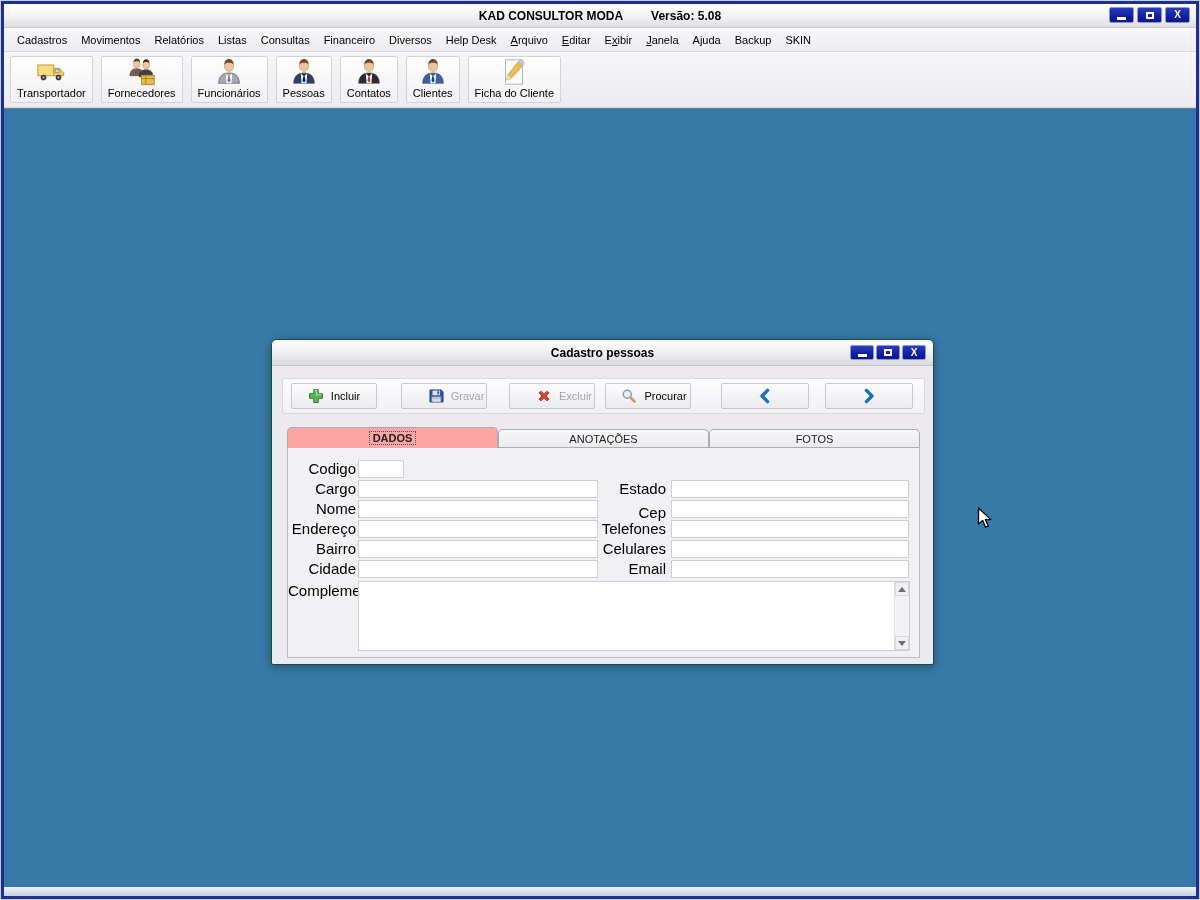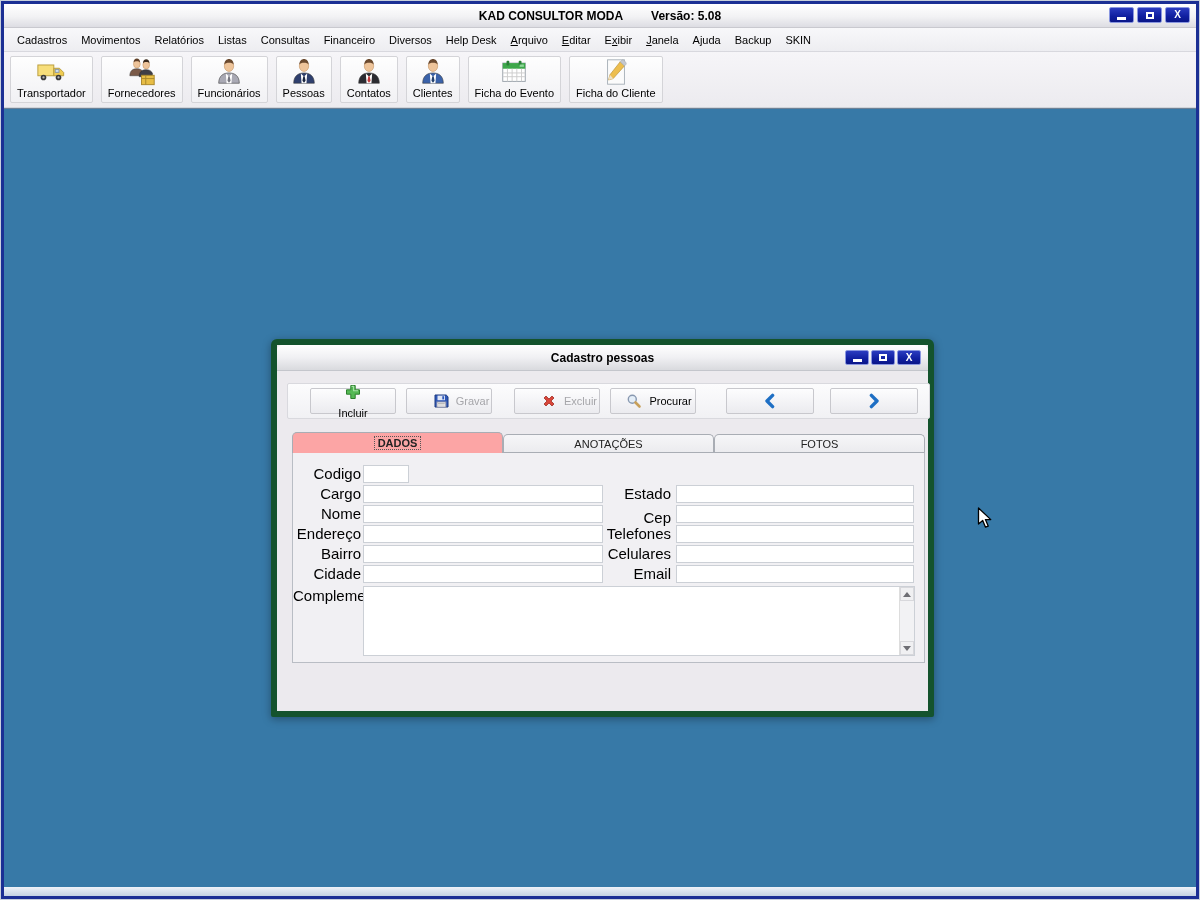--- a/index.html
+++ b/index.html
@@ -38,22 +38,22 @@
               padding:2px 6px 2px; cursor:default; }
   .tool-icon { width:30px; height:30px; display:block; }
   .tool-icon svg { width:30px; height:30px; display:block; }
   .tool-label { font-size:11px; color:#000; white-space:nowrap; line-height:13px; }
 
   
   .mdi { flex:1; background:#3779a7; border-top:1px solid #6d8196; position:relative; }
   .status-strip { height:9px; background:linear-gradient(180deg,#eef2f8,#c4d2e2); }
 
   
-  .dialog { position:absolute; left:267px; top:230px; width:663px; height:378px;
-            background:#eceaee; border:6px solid #14532d; border-radius:6px 6px 2px 2px;
+  .dialog { position:absolute; left:267px; top:230px; width:663px; height:326px;
+            background:#eceaee; border:1px solid #14532d; border-radius:6px 6px 2px 2px;
             box-shadow:0 2px 8px rgba(0,0,0,.35); }
   .dlg-titlebar { height:26px; border-radius:5px 5px 0 0;
                   background:linear-gradient(180deg,#ffffff 0%,#f0f0f3 50%,#d9dade 100%);
                   border-bottom:1px solid #c4c6cc; position:relative; display:flex; align-items:center; }
   .dlg-title { position:absolute; left:0; right:0; text-align:center; font-size:12px;
                font-weight:bold; color:#000; }
   .dlg-controls { position:absolute; right:7px; top:5px; display:flex; gap:2px; }
   .dlg-controls .win-btn { width:24px; height:15px; }
 
   
@@ -210,36 +210,20 @@
             <path d="M15.3 20.6h1.4l1 4.6-1.7 2.2-1.7-2.2z" fill="#23406e"></path>
             <ellipse cx="16" cy="9.6" rx="5" ry="5.8" fill="#eec49a" stroke="#c89968" stroke-width=".7"></ellipse>
             <path d="M11 8.2c0-4 2.3-6.2 5-6.2s5 2.2 5 6.2c-1.4-2.6-8.6-2.6-10 0z" fill="#6b4a2f"></path>
           </svg>
         </span>
         <span class="tool-label">Clientes</span>
       </button>
       <button class="tool-btn">
         <span class="tool-icon">
           <svg viewBox="0 0 32 32">
-            <rect x="4" y="6.5" width="24" height="19.5" fill="#fff" stroke="#98a0a8"></rect>
-            <rect x="4" y="6.5" width="24" height="6" fill="#3da84a"></rect>
-            <rect x="8" y="4" width="3" height="5" rx="1" fill="#2a7f37"></rect>
-            <rect x="21" y="4" width="3" height="5" rx="1" fill="#2a7f37"></rect>
-            <g stroke="#ccc" fill="none">
-              <path d="M4 17h24M4 21h24"></path>
-              <path d="M9 12.5v13.5M14 12.5v13.5M19 12.5v13.5M24 12.5v13.5"></path>
-            </g>
-            <rect x="22" y="8" width="4.5" height="2.5" fill="#8fd79a"></rect>
-          </svg>
-        </span>
-        <span class="tool-label">Ficha do Evento</span>
-      </button>
-      <button class="tool-btn">
-        <span class="tool-icon">
-          <svg viewBox="0 0 32 32">
             <rect x="7" y="3" width="18" height="26" fill="#fbfbfb" stroke="#a8b0b8"></rect>
             <path d="M20.5 5l4.5 4.5L13 23l-5 1.5L9.5 19z" fill="#edbe4e" stroke="#b8923a" stroke-width=".7"></path>
             <path d="M9.5 19L8 24.5l5-1.5z" fill="#efe0c4"></path>
             <path d="M20.5 5l4.5 4.5 1.8-1.8c1-1-2.5-5.5-4.5-4.5z" fill="#c4c8d0" stroke="#98a0a8" stroke-width=".5"></path>
           </svg>
         </span>
         <span class="tool-label">Ficha do Cliente</span>
       </button>
     </div>
 
@@ -254,21 +238,21 @@
             </button>
             <button class="win-btn">
               <span class="glyph-max"></span>
             </button>
             <button class="win-btn">
               <span class="glyph-close">X</span>
             </button>
           </div>
       </div>
       <div class="dlg-toolbar" id="dlg-toolbar">
-          <button class="dlg-btn" style="left: 22px; width: 86px; flex-direction: column;">
+          <button class="dlg-btn" style="left: 8px; width: 86px;">
             <span class="btn-icon">
               <svg viewBox="0 0 16 16">
                 <path d="M5.8 1.5h4.4v4.3h4.3v4.4h-4.3v4.3H5.8v-4.3H1.5V5.8h4.3z" fill="#55b955" stroke="#2d7f2d"></path>
                 <path d="M6.6 2.4h2v4.4h4.4" fill="none" stroke="#a8e2a8" stroke-width="1.1"></path>
               </svg>
             </span>
             <span>Incluir</span>
           </button>
           <button class="dlg-btn disabled" style="left: 118px; width: 86px;">
             <span class="btn-icon">

